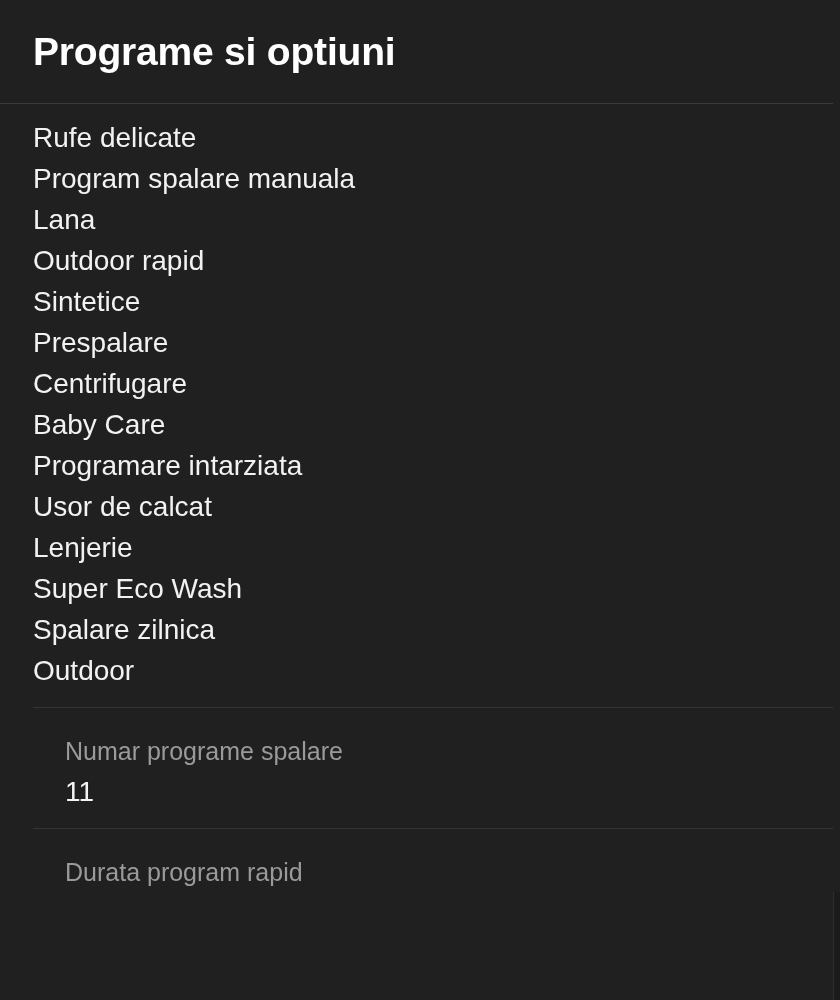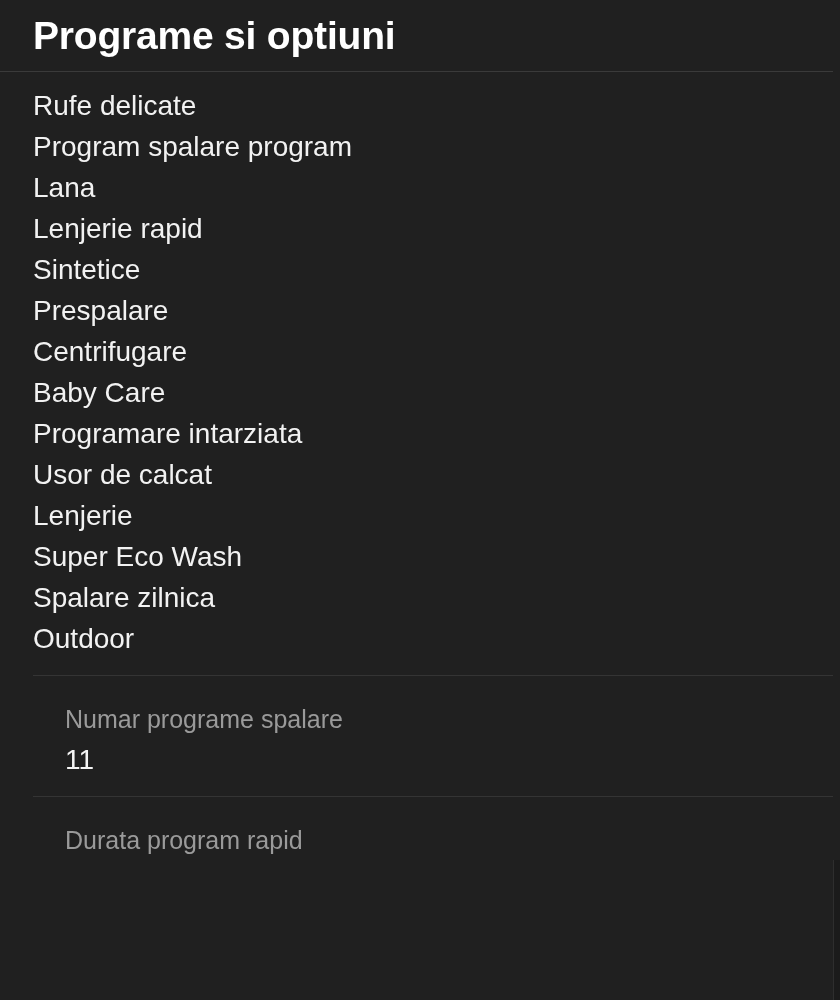--- a/index.html
+++ b/index.html
@@ -38,21 +38,21 @@
     top: 0;
     right: 0;
     width: 6px;
     height: 1000px;
     background: #1b1b1b;
   }
 
   
   .header {
     position: relative;
-    height: 72px;
+    height: 104px;
     box-sizing: border-box;
     padding: 0 0 0 33px;
     display: flex;
     align-items: center;
     background: #202020;
   }
   .header-title {
     color: #ffffff;
     font-size: 39px;
     font-weight: 700;
@@ -135,23 +135,23 @@
   <div class="header">
     <div class="header-title">Programe si optiuni</div>
     <div class="header-rule"></div>
   </div>
 
   <div class="content">
 
     <div class="section first">
       <ul class="item-list">
         <li class="item">Rufe delicate</li>
-        <li class="item">Program spalare program</li>
+        <li class="item">Program spalare manuala</li>
         <li class="item">Lana</li>
-        <li class="item">Lenjerie rapid</li>
+        <li class="item">Outdoor rapid</li>
         <li class="item">Sintetice</li>
         <li class="item">Prespalare</li>
         <li class="item">Centrifugare</li>
         <li class="item">Baby Care</li>
         <li class="item">Programare intarziata</li>
         <li class="item">Usor de calcat</li>
         <li class="item">Lenjerie</li>
         <li class="item">Super Eco Wash</li>
         <li class="item">Spalare zilnica</li>
         <li class="item">Outdoor</li>

